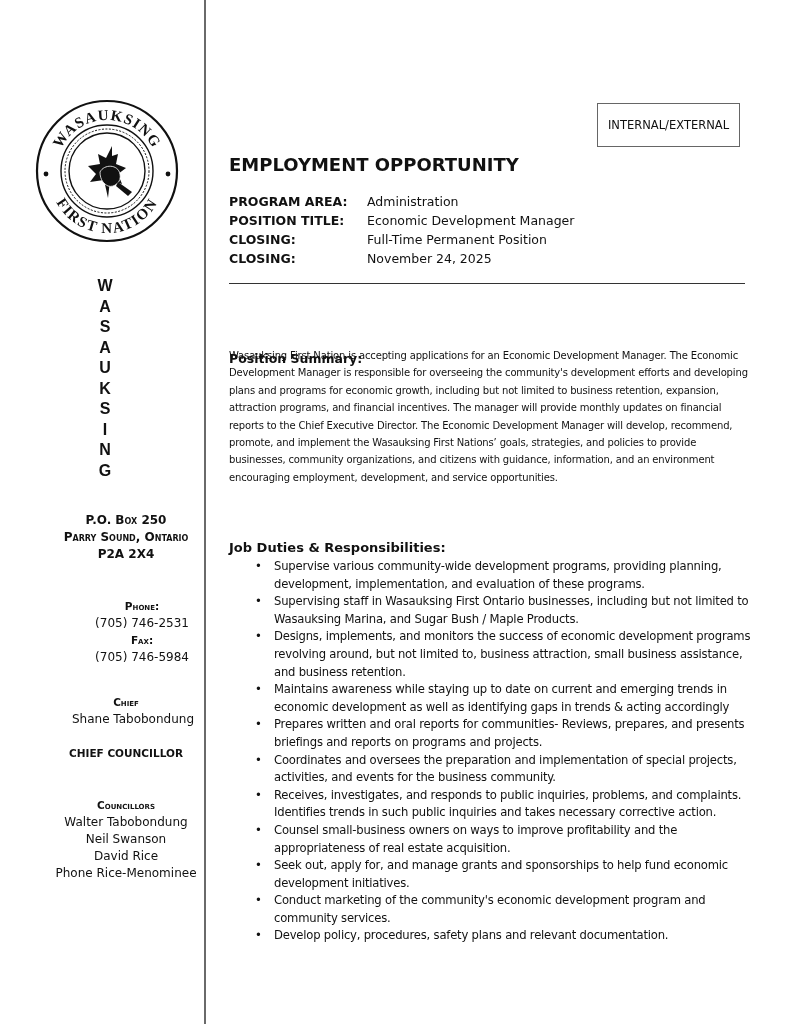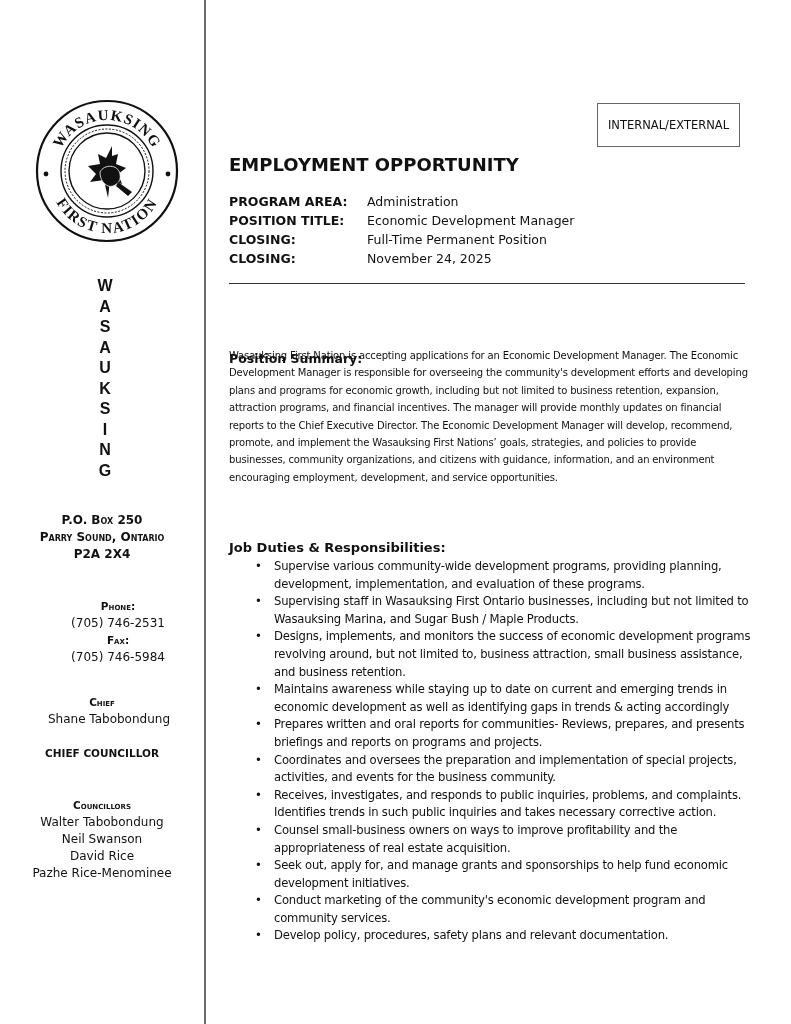--- a/index.html
+++ b/index.html
@@ -2,21 +2,21 @@
 <html><head>
 <meta charset="utf-8">
 <style>
   html, body { margin:0; padding:0; background:#ffffff; }
   body { width:791px; height:1024px; position:relative; overflow:hidden; font-family:"Liberation Sans", sans-serif; color:#111; }
   .vline { position:absolute; left:204px; top:0; width:2px; height:1024px; background:#6a6a6a; }
   .sidebar { position:absolute; left:0; top:0; width:204px; height:1024px; }
   .logo { position:absolute; left:34px; top:98px; width:146px; height:146px; }
   .vertical-name { position:absolute; left:88px; top:276px; width:34px; text-align:center; font-family:"Liberation Sans", sans-serif; font-weight:bold; font-size:16px; line-height:20.5px; }
   .vertical-name span { display:block; }
-  .side-block { position:absolute; left:0; width:204px; text-align:center; font-family:"DejaVu Sans", sans-serif; font-size:12px; line-height:17px; color:#111; }
+  .side-block { position:absolute; left:0; width:204px; text-align:center; font-family:"DejaVu Sans", sans-serif; font-size:12px; line-height:17px; color:#111;padding-left:24px; }
   .sc { font-variant:small-caps; font-weight:bold; }
   .sc-small { font-variant:small-caps; font-weight:bold; font-size:10.5px; }
   .bold { font-weight:bold; }
   .badge { position:absolute; left:597px; top:103px; width:143px; height:44px; border:1px solid #666; box-sizing:border-box; font-family:"DejaVu Sans", sans-serif; font-size:11.5px; display:flex; align-items:center; justify-content:center; }
   .title { position:absolute; left:229px; top:154px; width:490px; font-family:"DejaVu Sans", sans-serif; font-weight:bold; font-size:18px; }
   .fields { position:absolute; left:229px; top:192px; font-family:"DejaVu Sans", sans-serif; font-size:12.5px; line-height:19px; }
   .field-row { display:flex; }
   .field-label { width:138px; font-weight:bold; }
   .hr { position:absolute; left:229px; top:283px; width:516px; height:1px; background:#333; }
   .section-h { position:absolute; left:229px; font-family:"DejaVu Sans", sans-serif; font-weight:bold; font-size:12.5px; }
@@ -85,21 +85,21 @@
 
   <div class="side-block" style="top:745px;">
     <div class="bold" style="font-size:10.5px;">CHIEF COUNCILLOR</div>
   </div>
 
   <div class="side-block" style="top:797px;">
     <div class="sc-small">Councillors</div>
     <div>Walter Tabobondung</div>
     <div>Neil Swanson</div>
     <div>David Rice</div>
-    <div>Pazhe Rice-Menominee</div>
+    <div>Phone Rice-Menominee</div>
   </div>
 </div>
 
 <div class="vline"></div>
 
 <div class="badge">INTERNAL/EXTERNAL</div>
 
 <div class="title">EMPLOYMENT OPPORTUNITY</div>
 
 <div class="fields">

